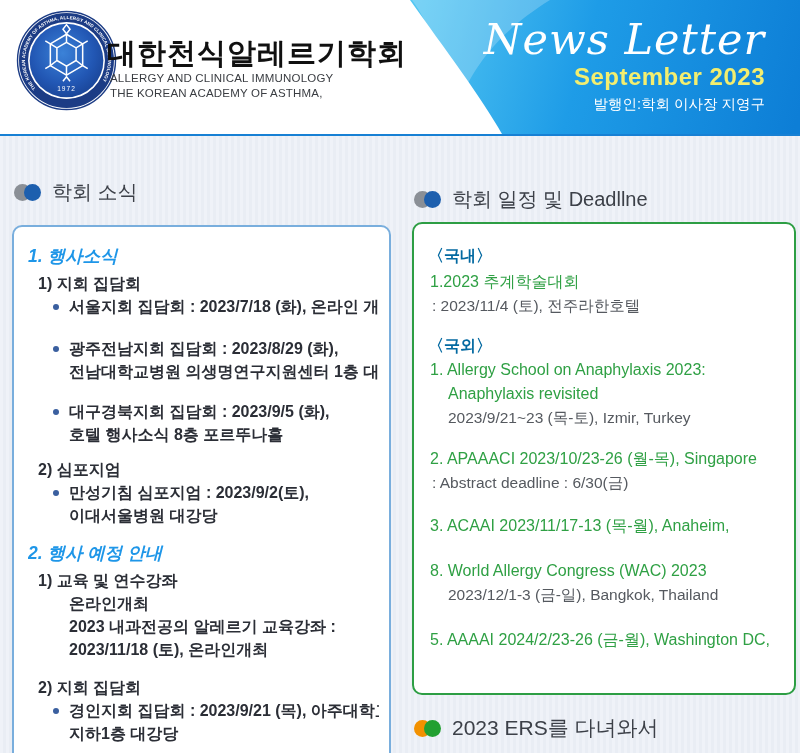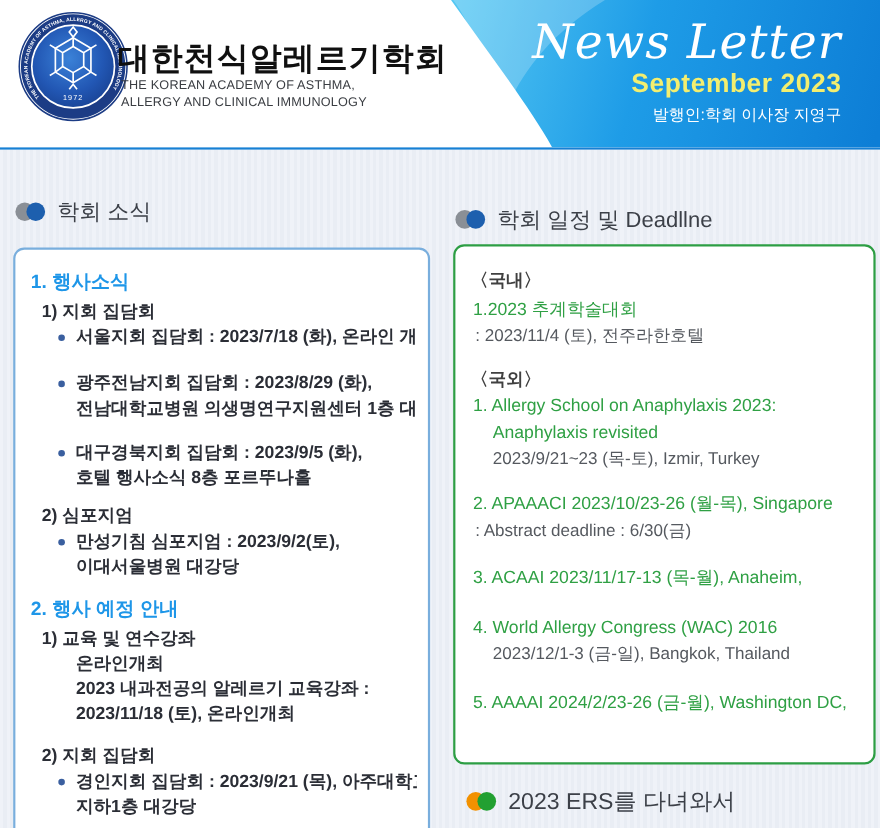--- a/index.html
+++ b/index.html
@@ -40,32 +40,32 @@
   
   .box { position:absolute; background:#ffffff; border-radius:10px; overflow:hidden; }
   .left-box  { left:12px;  top:225px; width:379px; height:600px; border:2px solid #79aedd;
                padding:16px 10px 0 14px; }
   .right-box { left:412px; top:222px; width:384px; height:473px; border:2px solid #2d9e44;
                padding:20px 8px 0 14px; }
 
   
   .lrow { font-size:16px; line-height:23px; color:#2b2e36; font-weight:bold;
           white-space:nowrap; overflow:hidden; }
-  .lrow.h { font-size:17.5px; line-height:26px; color:#1e96e8; margin-bottom:3px; }
+  .lrow.h { font-size:17.5px; line-height:26px; color:#1e96e8; margin-bottom:3px;font-style:italic; }
   .lrow.sub { margin-left:10px; }
   .lrow.b { position:relative; margin-left:22px; padding-left:19px; }
   .lrow.b::before { content:""; position:absolute; left:3px; top:9px; width:6px; height:6px;
                     border-radius:50%; background:#3a5f9f; }
   .lrow.c { margin-left:41px; }
   .mt19 { margin-top:19px; } .mt17 { margin-top:17px; } .mt13 { margin-top:13px; }
   .mt12 { margin-top:12px; } .mt11 { margin-top:15px; }
 
   
   .rrow { font-size:16px; line-height:24px; white-space:nowrap; overflow:hidden; }
-  .rrow.label { color:#404040; font-weight:bold; }
+  .rrow.label { color:#0369a1; font-weight:bold; }
   .rrow.green { color:#2fa044; font-weight:normal; padding-left:2px; }
   .rrow.greenc { color:#2fa044; font-weight:normal; margin-left:20px; }
   .rrow.gray { color:#55595f; font-size:15.5px; margin-left:4px; }
   .rrow.grayc { color:#55595f; font-size:15.5px; margin-left:20px; }
   .rmt16 { margin-top:16px; } .rmt17 { margin-top:17px; } .rmt19 { margin-top:19px; }
   .rmt21 { margin-top:21px; } .rmt2 { margin-top:2px; }
 </style>
 </head>
 <body>
 
@@ -111,22 +111,22 @@
         <path d="M50,24 L50,32 M66,33.5 L59.5,37.5 M66,55 L59.5,50 M50,64.5 L50,55.5 M34,55 L40.5,50 M34,33.5 L40.5,37.5"></path>
         <path d="M50,14.5 L53.5,19 L50,23.5 L46.5,19 Z"></path>
         <path d="M34,33.5 L29,30.5 M66,33.5 L71,30.5 M34,55 L29,58 M66,55 L71,58"></path>
         <path d="M46.5,70.5 L50,66 L53.5,70.5"></path>
       </g>
       <text x="50" y="80" text-anchor="middle" font-size="6.5" fill="#ffffff" letter-spacing="1">1972</text>
     </svg>
 
     <div class="org-ko">대한천식알레르기학회</div>
     <div class="org-en">
+      <div>ALLERGY AND CLINICAL IMMUNOLOGY</div>
       <div>THE KOREAN ACADEMY OF ASTHMA,</div>
-      <div>ALLERGY AND CLINICAL IMMUNOLOGY</div>
     </div>
 
     <div class="nl-title">News Letter</div>
     <div class="nl-issue">September 2023</div>
     <div class="nl-pub">발행인:학회 이사장 지영구</div>
   </div>
 
   <div class="sec-head" style="left:414px; top:186px;">
     <span class="dot-ico">
       <span class="c c1 ico-gray"></span>
@@ -168,26 +168,26 @@
     <div class="rrow label">〈국내〉</div>
     <div class="rrow green rmt2">1.2023 추계학술대회</div>
     <div class="rrow gray"> : 2023/11/4 (토), 전주라한호텔</div>
     <div class="rrow label rmt16">〈국외〉</div>
     <div class="rrow green">1. Allergy School on Anaphylaxis 2023:</div>
     <div class="rrow greenc">Anaphylaxis revisited</div>
     <div class="rrow grayc">2023/9/21~23 (목-토), Izmir, Turkey</div>
     <div class="rrow green rmt17">2. APAAACI 2023/10/23-26 (월-목), Singapore</div>
     <div class="rrow gray"> : Abstract deadline : 6/30(금)</div>
     <div class="rrow green rmt19">3. ACAAI 2023/11/17-13 (목-월), Anaheim,</div>
-    <div class="rrow green rmt21">4. World Allergy Congress (WAC) 2016</div>
+    <div class="rrow green rmt21">8. World Allergy Congress (WAC) 2023</div>
     <div class="rrow grayc">2023/12/1-3 (금-일), Bangkok, Thailand</div>
     <div class="rrow green rmt21">5. AAAAI 2024/2/23-26 (금-월), Washington DC,</div>
   </div>
 
-  <div class="sec-head" style="left:424px; top:714px;">
+  <div class="sec-head" style="left:414px; top:714px;">
     <span class="dot-ico">
       <span class="c c1 ico-orange"></span>
       <span class="c c2 ico-green"></span>
     </span>
     <span class="sec-title" style="font-size:21px;">2023 ERS를 다녀와서</span>
   </div>
 
 </div>
 
 </body></html>

